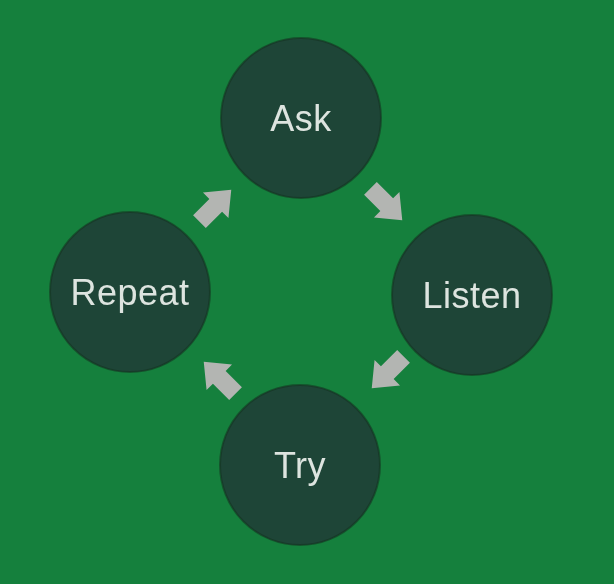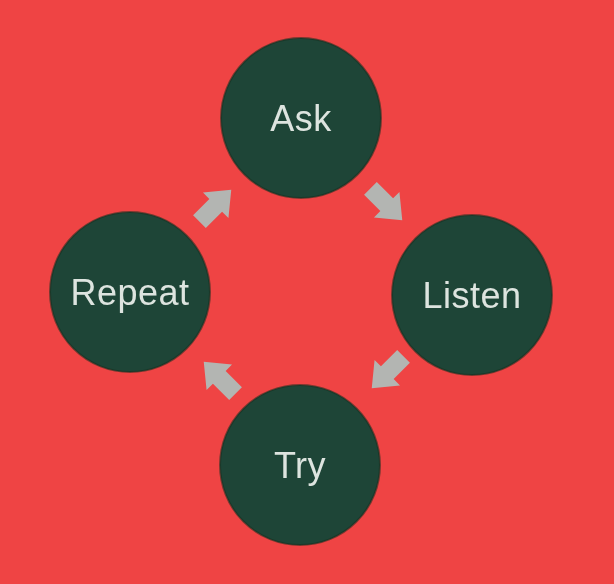--- a/index.html
+++ b/index.html
@@ -5,21 +5,21 @@
   html, body {
     margin: 0;
     padding: 0;
     background: #ffffff;
     font-family: "Liberation Sans", sans-serif;
   }
   .stage {
     position: relative;
     width: 614px;
     height: 584px;
-    background: #ef4444;
+    background: #15803d;
     overflow: hidden;
   }
   svg.cycle-diagram {
     display: block;
     width: 614px;
     height: 584px;
   }
   .node-circle {
     stroke-width: 2px;
     stroke-opacity: 0.55;

